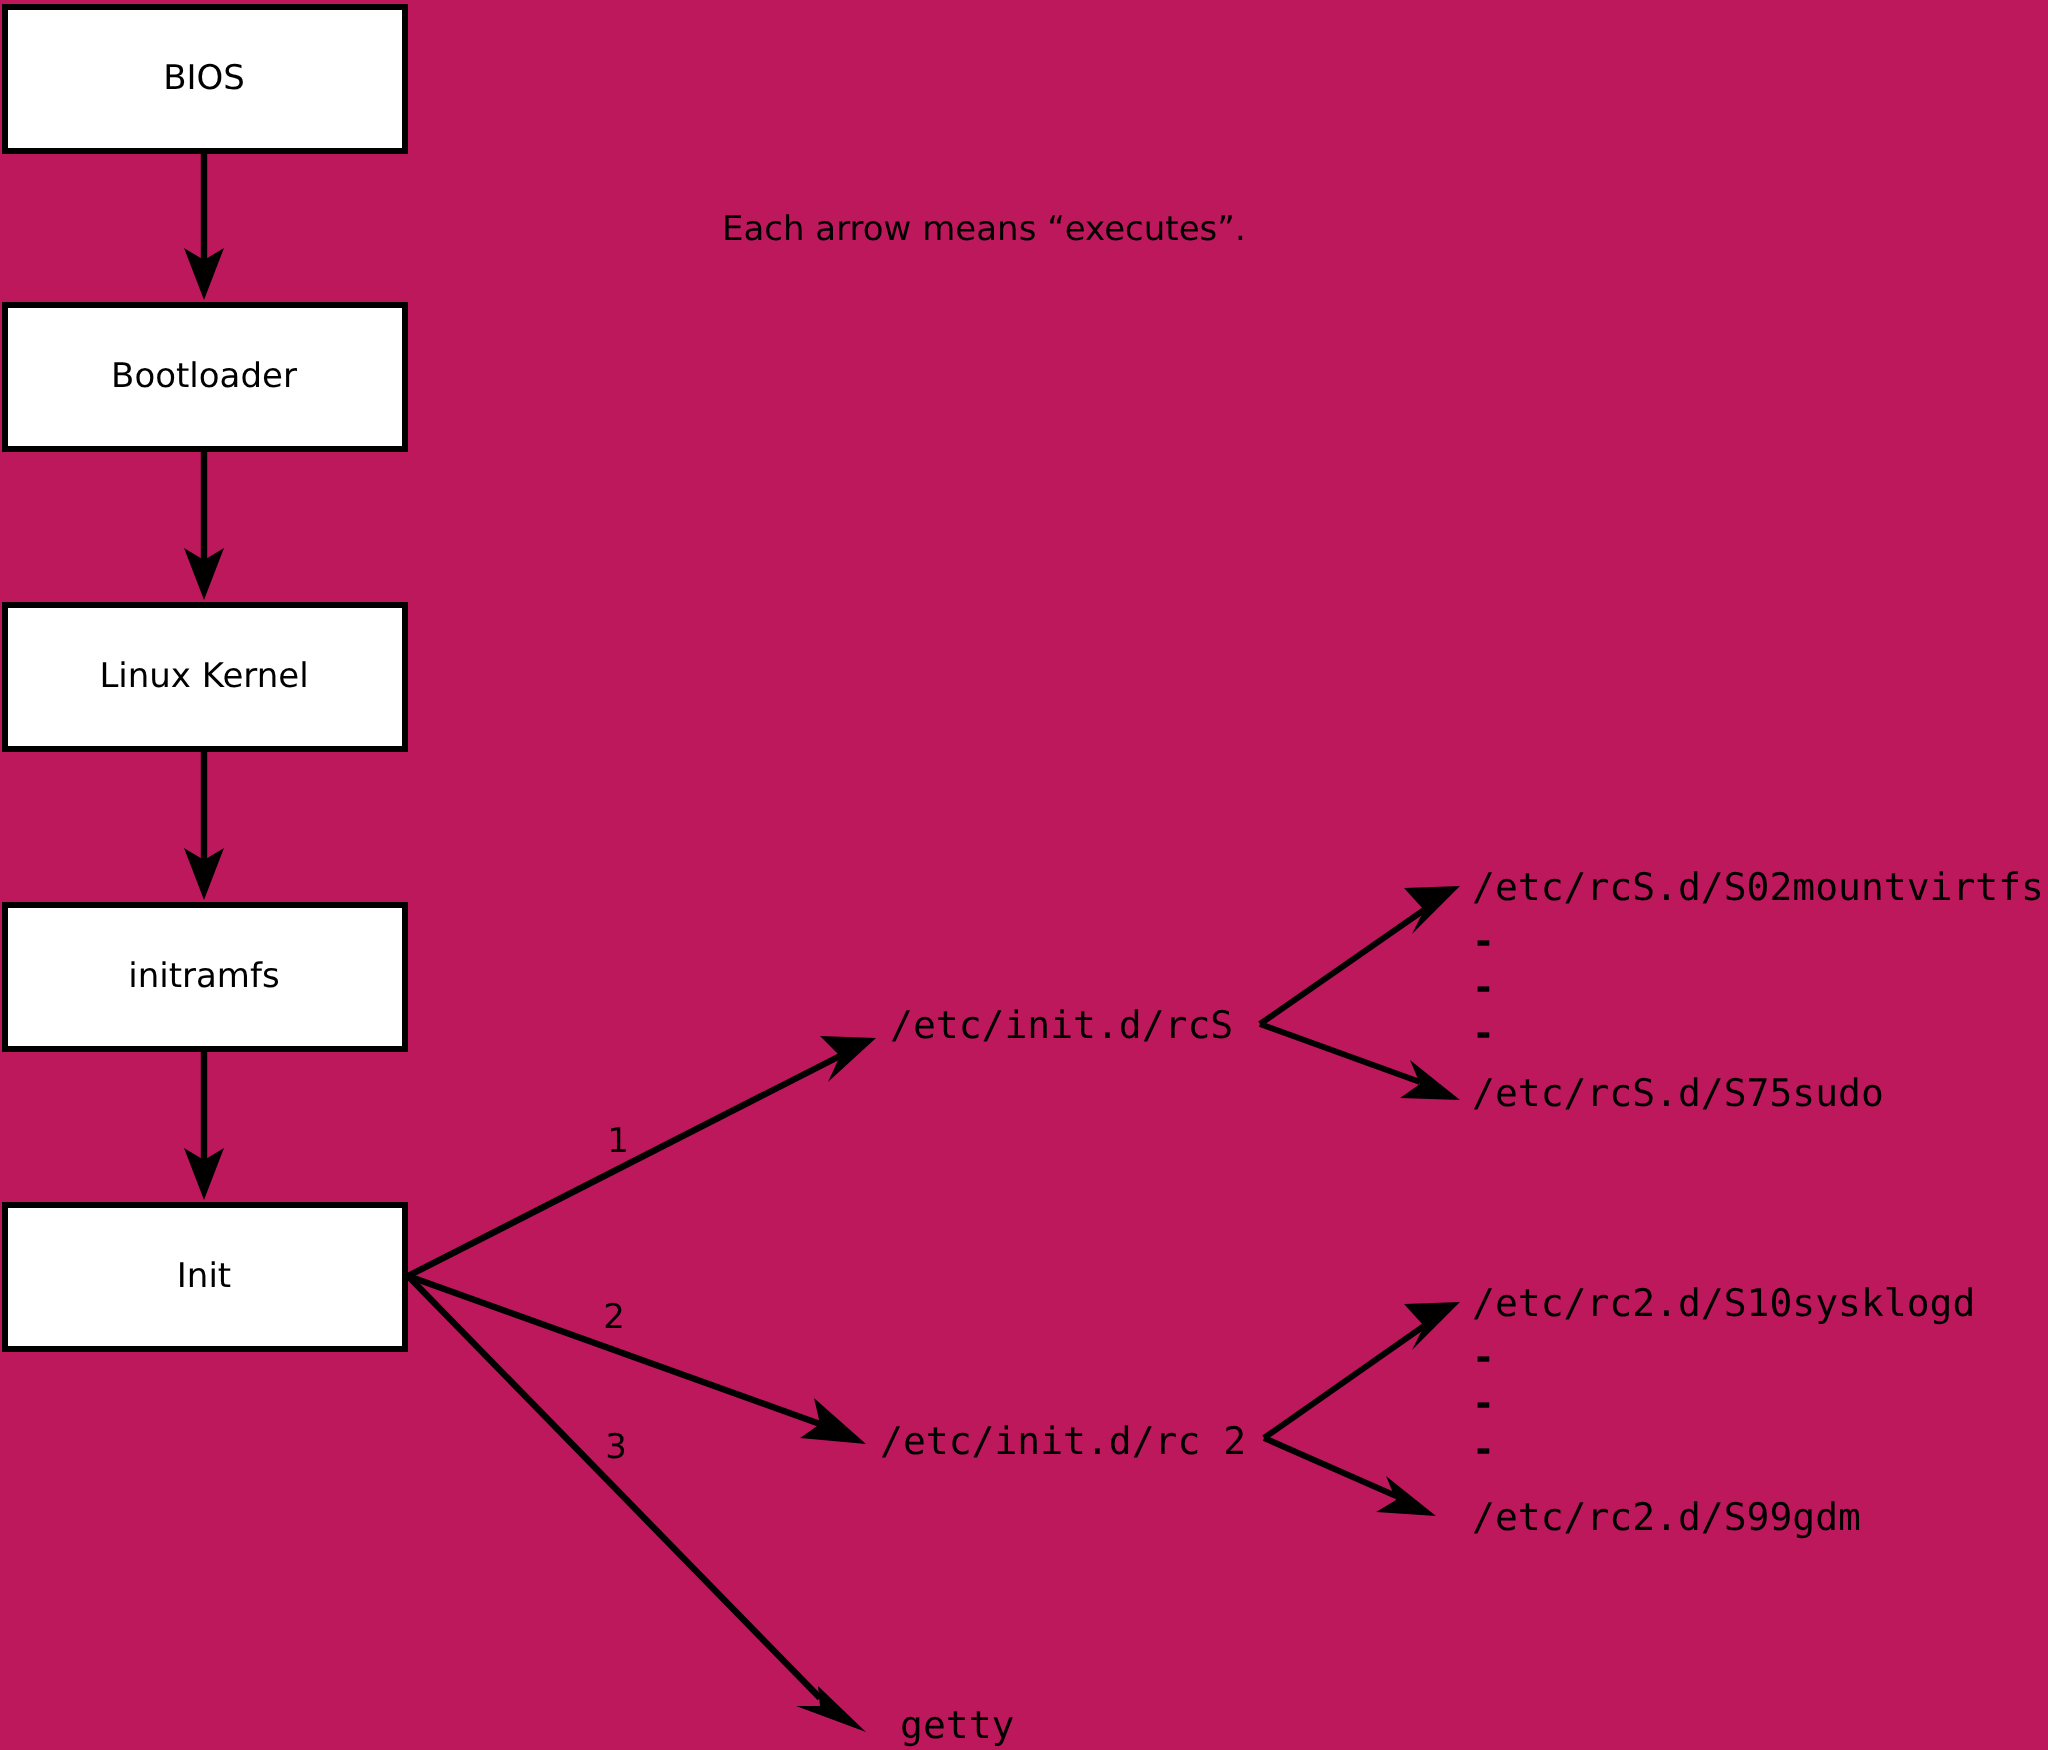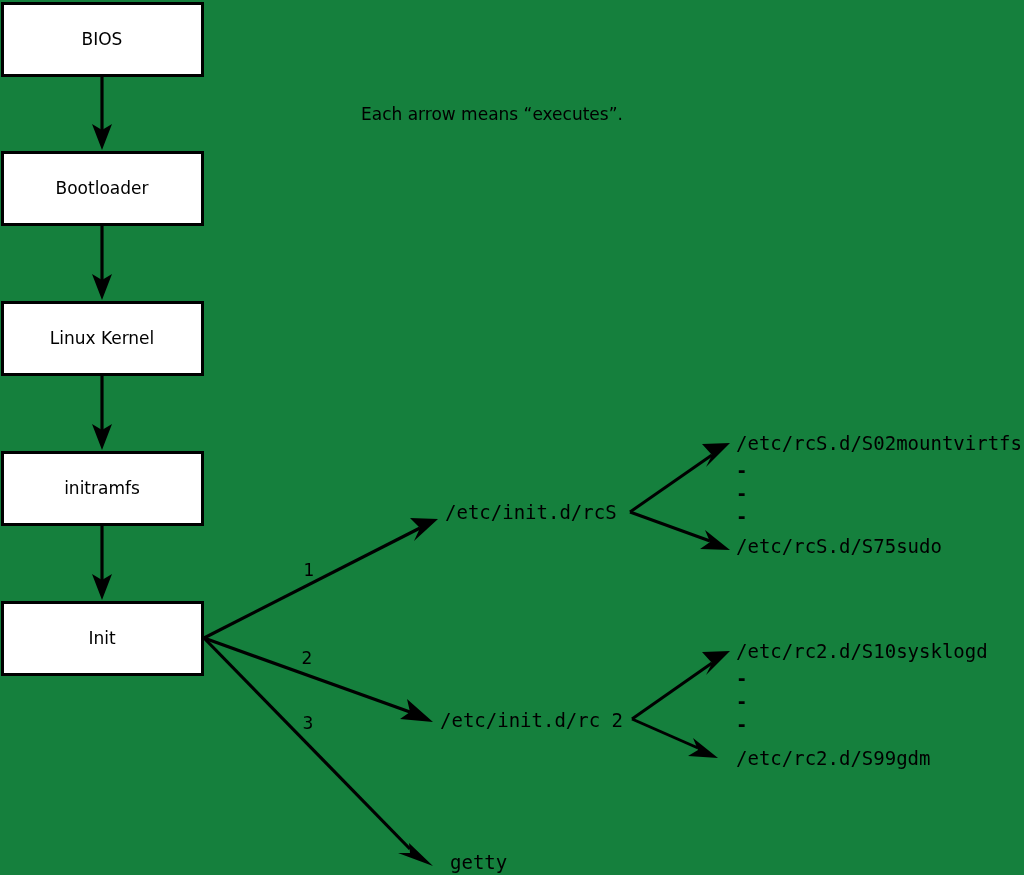--- a/index.html
+++ b/index.html
@@ -4,21 +4,21 @@
 <style>
   html, body {
     margin: 0;
     padding: 0;
     background: #ffffff;
   }
   #diagram-root {
     position: relative;
     width: 1024px;
     height: 875px;
-    background: #15803d;
+    background: #be185d;
     overflow: hidden;
     font-family: "Liberation Sans", sans-serif;
   }
   svg#flow-svg {
     position: absolute;
     left: 0;
     top: 0;
     width: 1024px;
     height: 875px;
     display: block;

